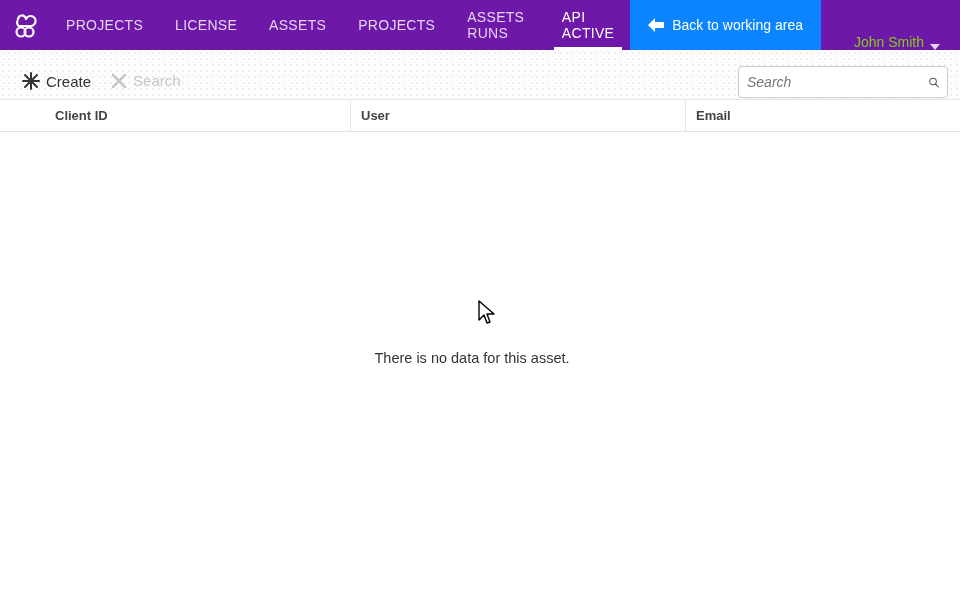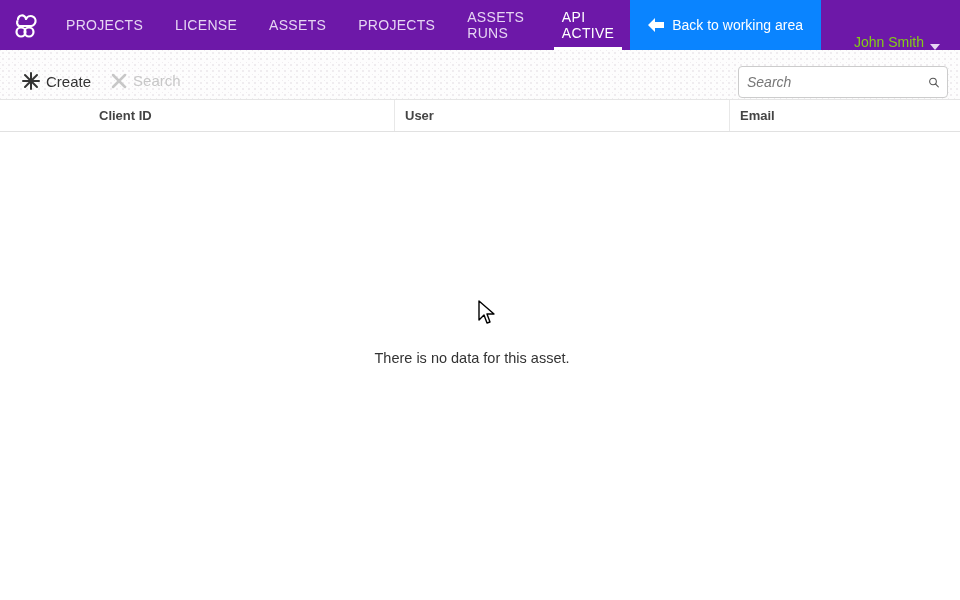--- a/index.html
+++ b/index.html
@@ -125,21 +125,20 @@
     
     .header-row {
       height: 32px;
       display: flex;
       align-items: flex-end;
       border-bottom: 1px solid #e1e1e1;
       font-size: 13px;
       color: #444;
       font-weight: 600;
       background: #fff;
-      padding-left: 44px;
     }
     .col-check {
       width: 45px;
       height: 100%;
     }
     .col {
       padding: 0 10px;
       height: 100%;
       display: flex;
       align-items: center;

